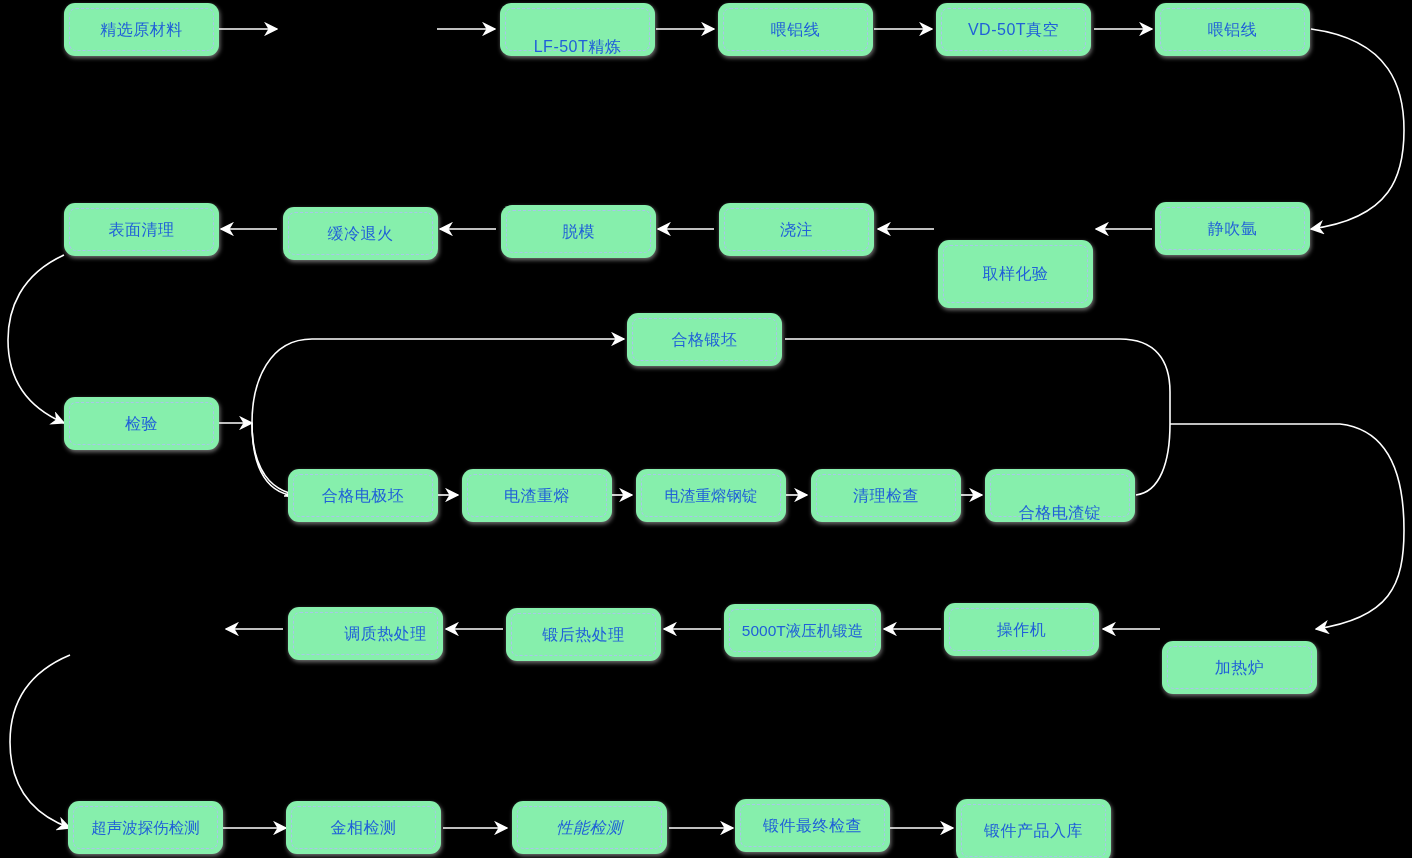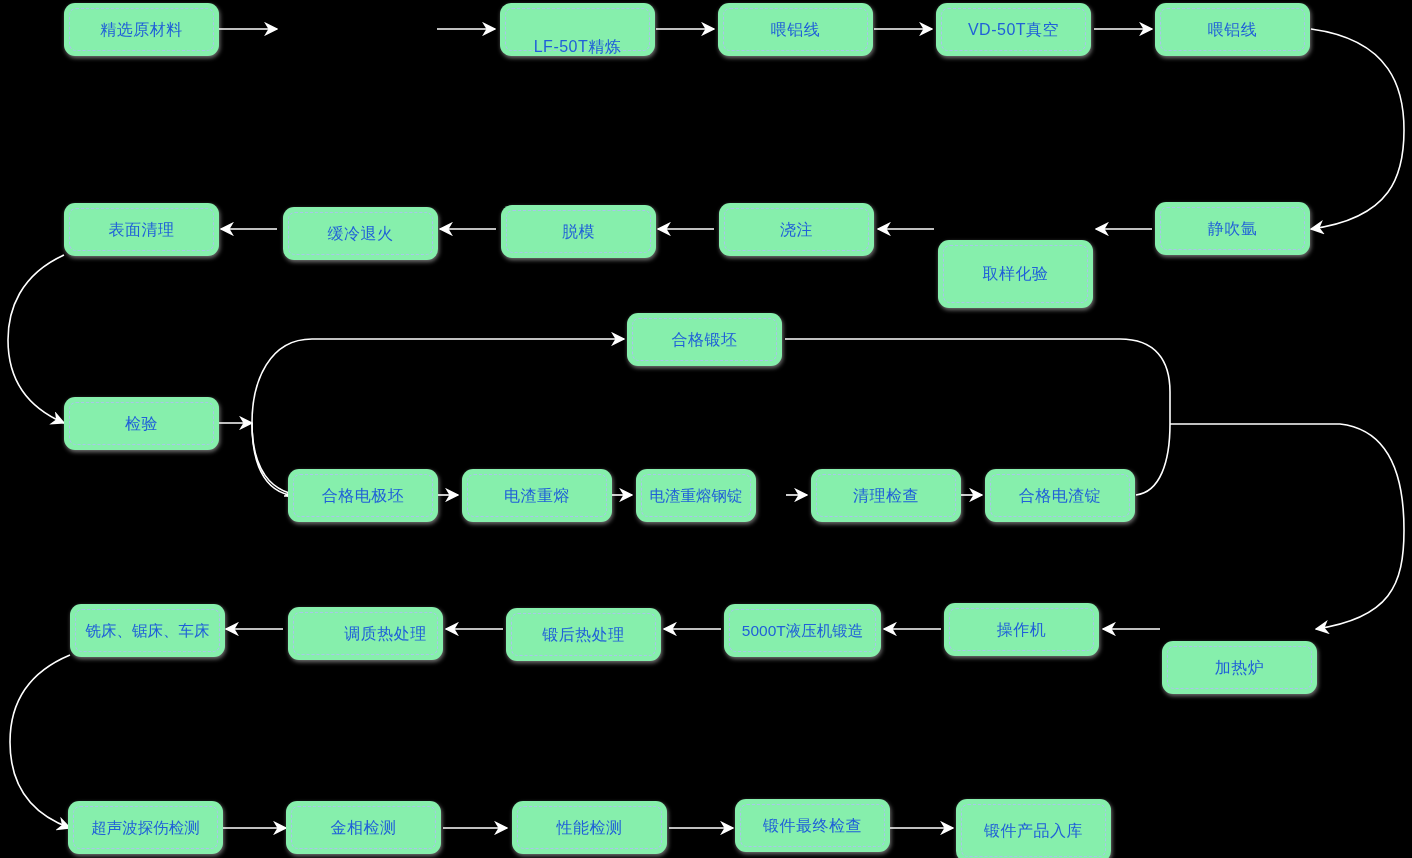--- a/index.html
+++ b/index.html
@@ -180,37 +180,33 @@
   </div>
 
   <div class="node" style="left:288px;  top:469px; width:150px; height:53px;">
     <span class="inner"></span>
     <span class="label">合格电极坯</span>
   </div>
   <div class="node" style="left:462px;  top:469px; width:150px; height:53px;">
     <span class="inner"></span>
     <span class="label">电渣重熔</span>
   </div>
-  <div class="node wide" style="left:636px; top:469px; width:120px; height:53px;">
+  <div class="node wide" style="left:636px; top:469px; width:150px; height:53px;">
     <span class="inner"></span>
     <span class="label">电渣重熔钢锭</span>
   </div>
   <div class="node" style="left:811px;  top:469px; width:150px; height:53px;">
     <span class="inner"></span>
     <span class="label">清理检查</span>
   </div>
-  <div class="node" style="left:985px;  top:469px; width:150px; height:53px;">
+  <div class="node" style="left:985px;  top:469px; width:150px; height:53px;align-items:flex-end;">
     <span class="inner"></span>
     <span class="label">合格电渣锭</span>
   </div>
 
-  <div class="node wide" style="left:70px;  top:604px; width:155px; height:53px;">
-    <span class="inner"></span>
-    <span class="label">铣床、锯床、车床</span>
-  </div>
   <div class="node" style="left:288px;  top:607px; width:155px; height:53px;padding-left:40px;">
     <span class="inner"></span>
     <span class="label">调质热处理</span>
   </div>
   <div class="node" style="left:506px;  top:608px; width:155px; height:53px;">
     <span class="inner"></span>
     <span class="label">锻后热处理</span>
   </div>
   <div class="node wide" style="left:724px; top:604px; width:157px; height:53px;">
     <span class="inner"></span>
@@ -226,21 +222,21 @@
   </div>
 
   <div class="node wide" style="left:68px;  top:801px; width:155px; height:53px;">
     <span class="inner"></span>
     <span class="label">超声波探伤检测</span>
   </div>
   <div class="node" style="left:286px;  top:801px; width:155px; height:53px;">
     <span class="inner"></span>
     <span class="label">金相检测</span>
   </div>
-  <div class="node" style="left:512px;  top:801px; width:155px; height:53px;">
+  <div class="node" style="left:512px;  top:801px; width:155px; height:53px;font-style:italic;">
     <span class="inner"></span>
     <span class="label">性能检测</span>
   </div>
   <div class="node" style="left:735px;  top:799px; width:155px; height:53px;">
     <span class="inner"></span>
     <span class="label">锻件最终检查</span>
   </div>
   <div class="node" style="left:956px;  top:799px; width:155px; height:63px;">
     <span class="inner"></span>
     <span class="label">锻件产品入库</span>

